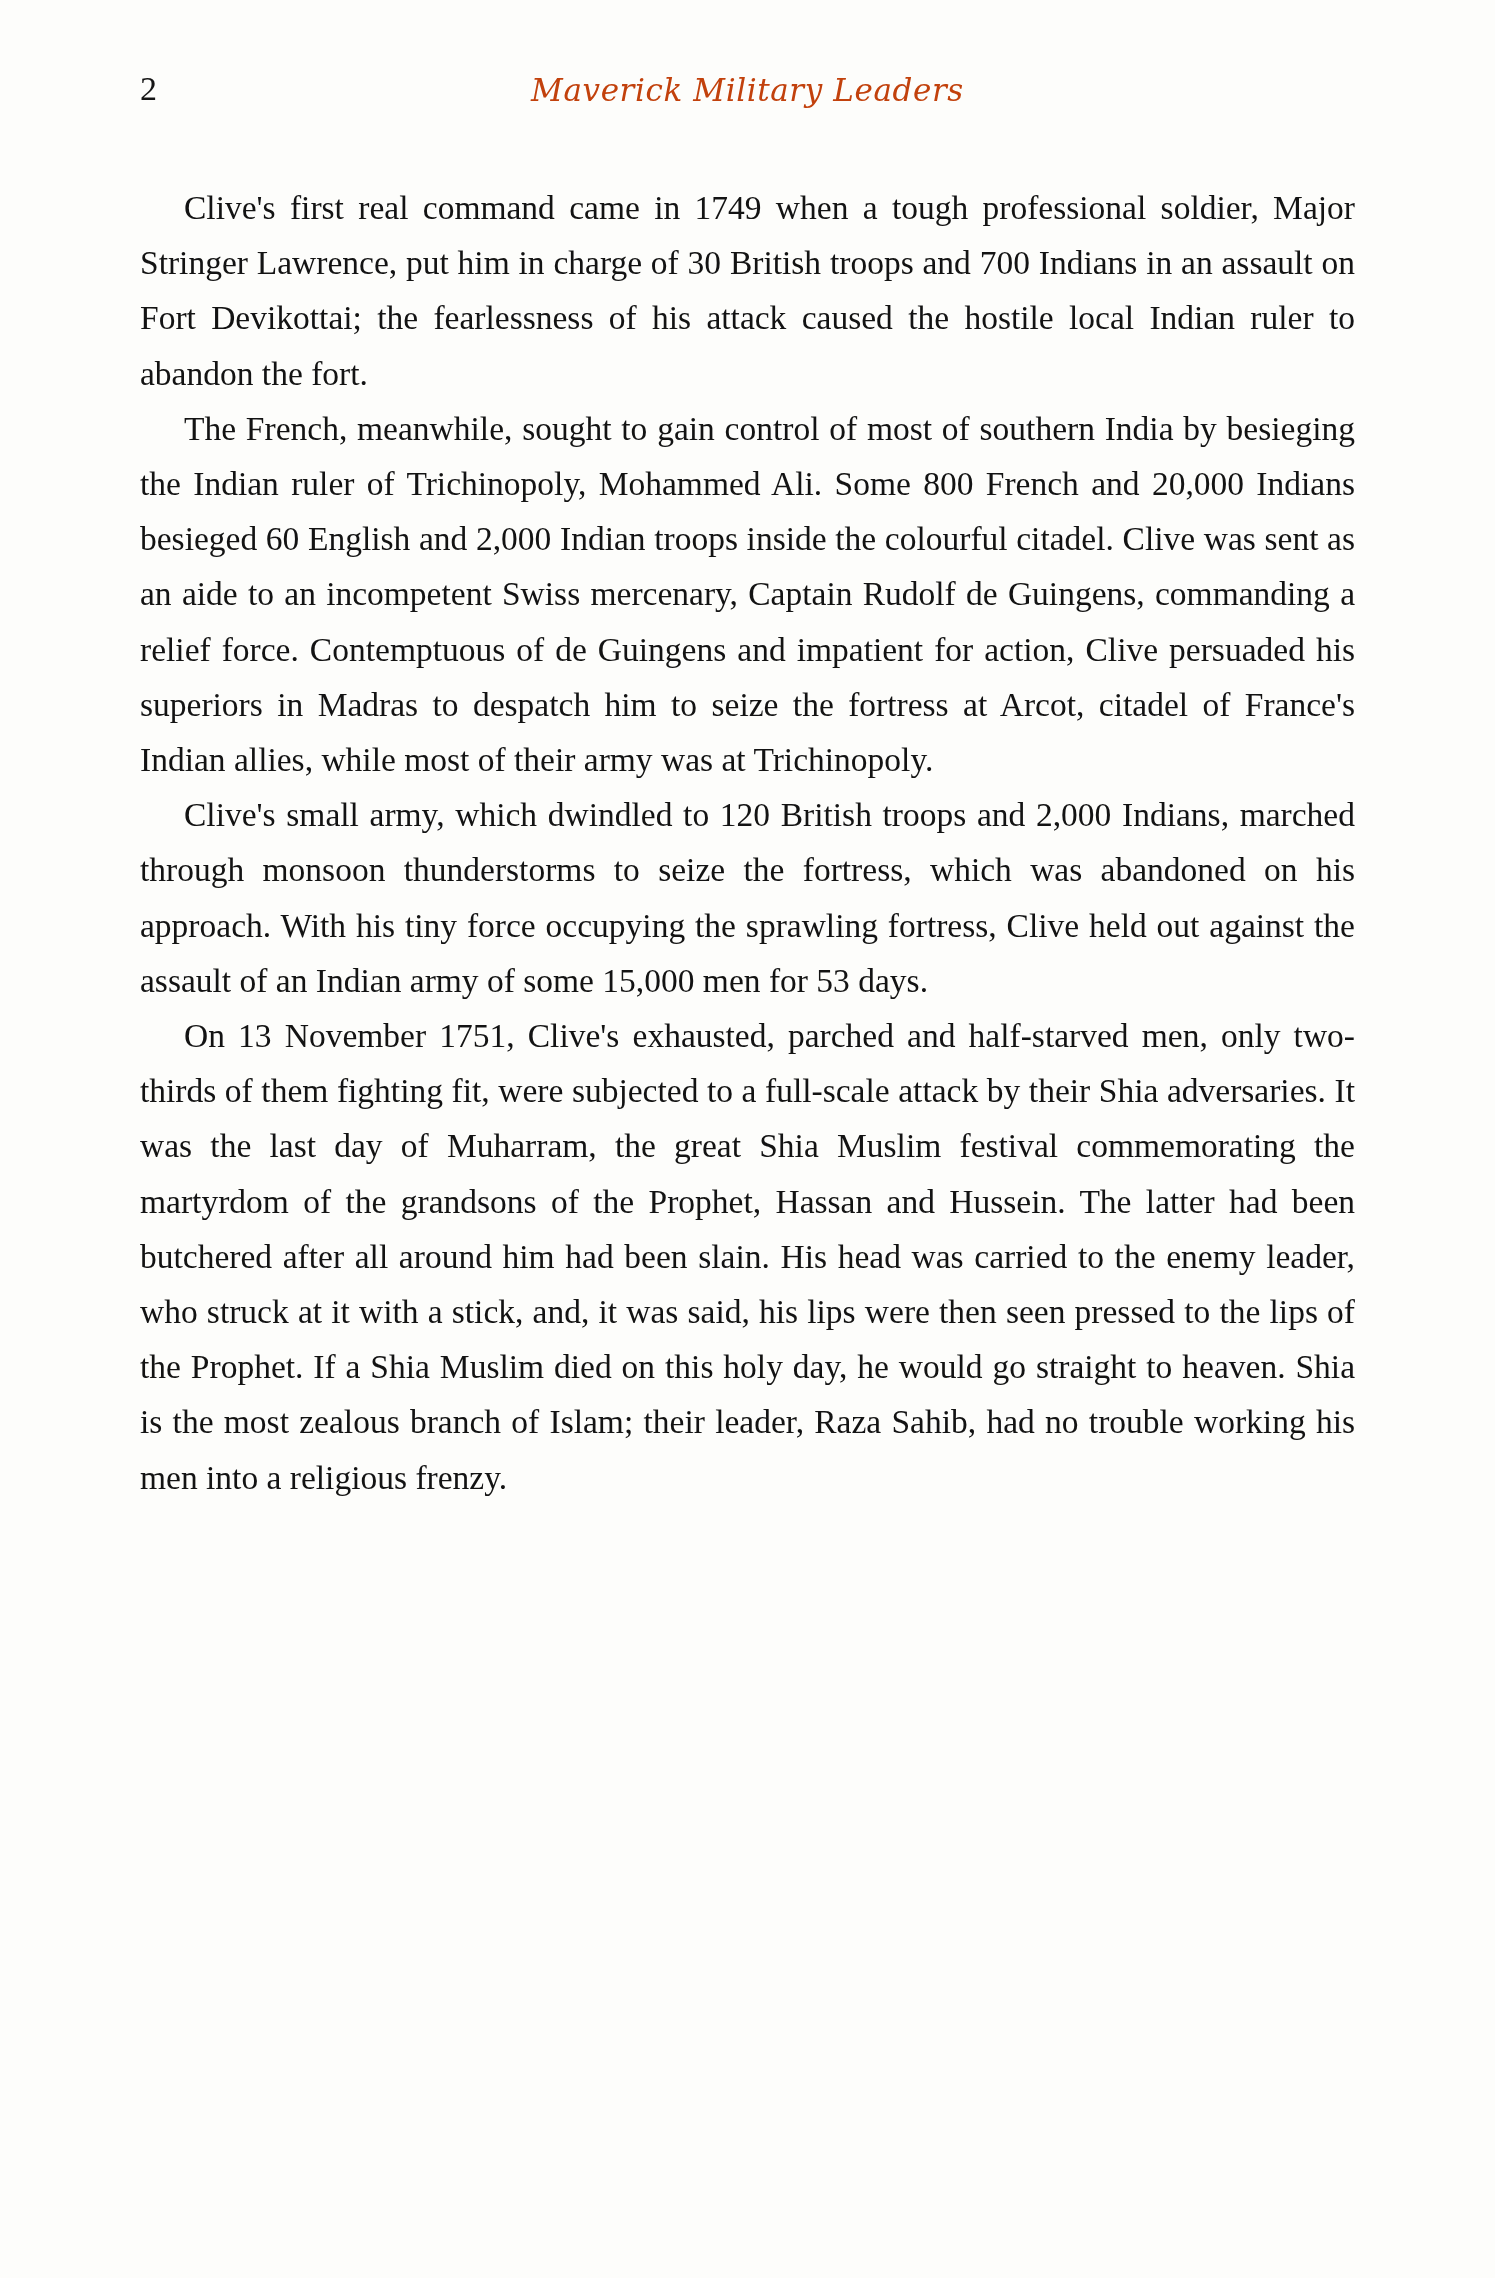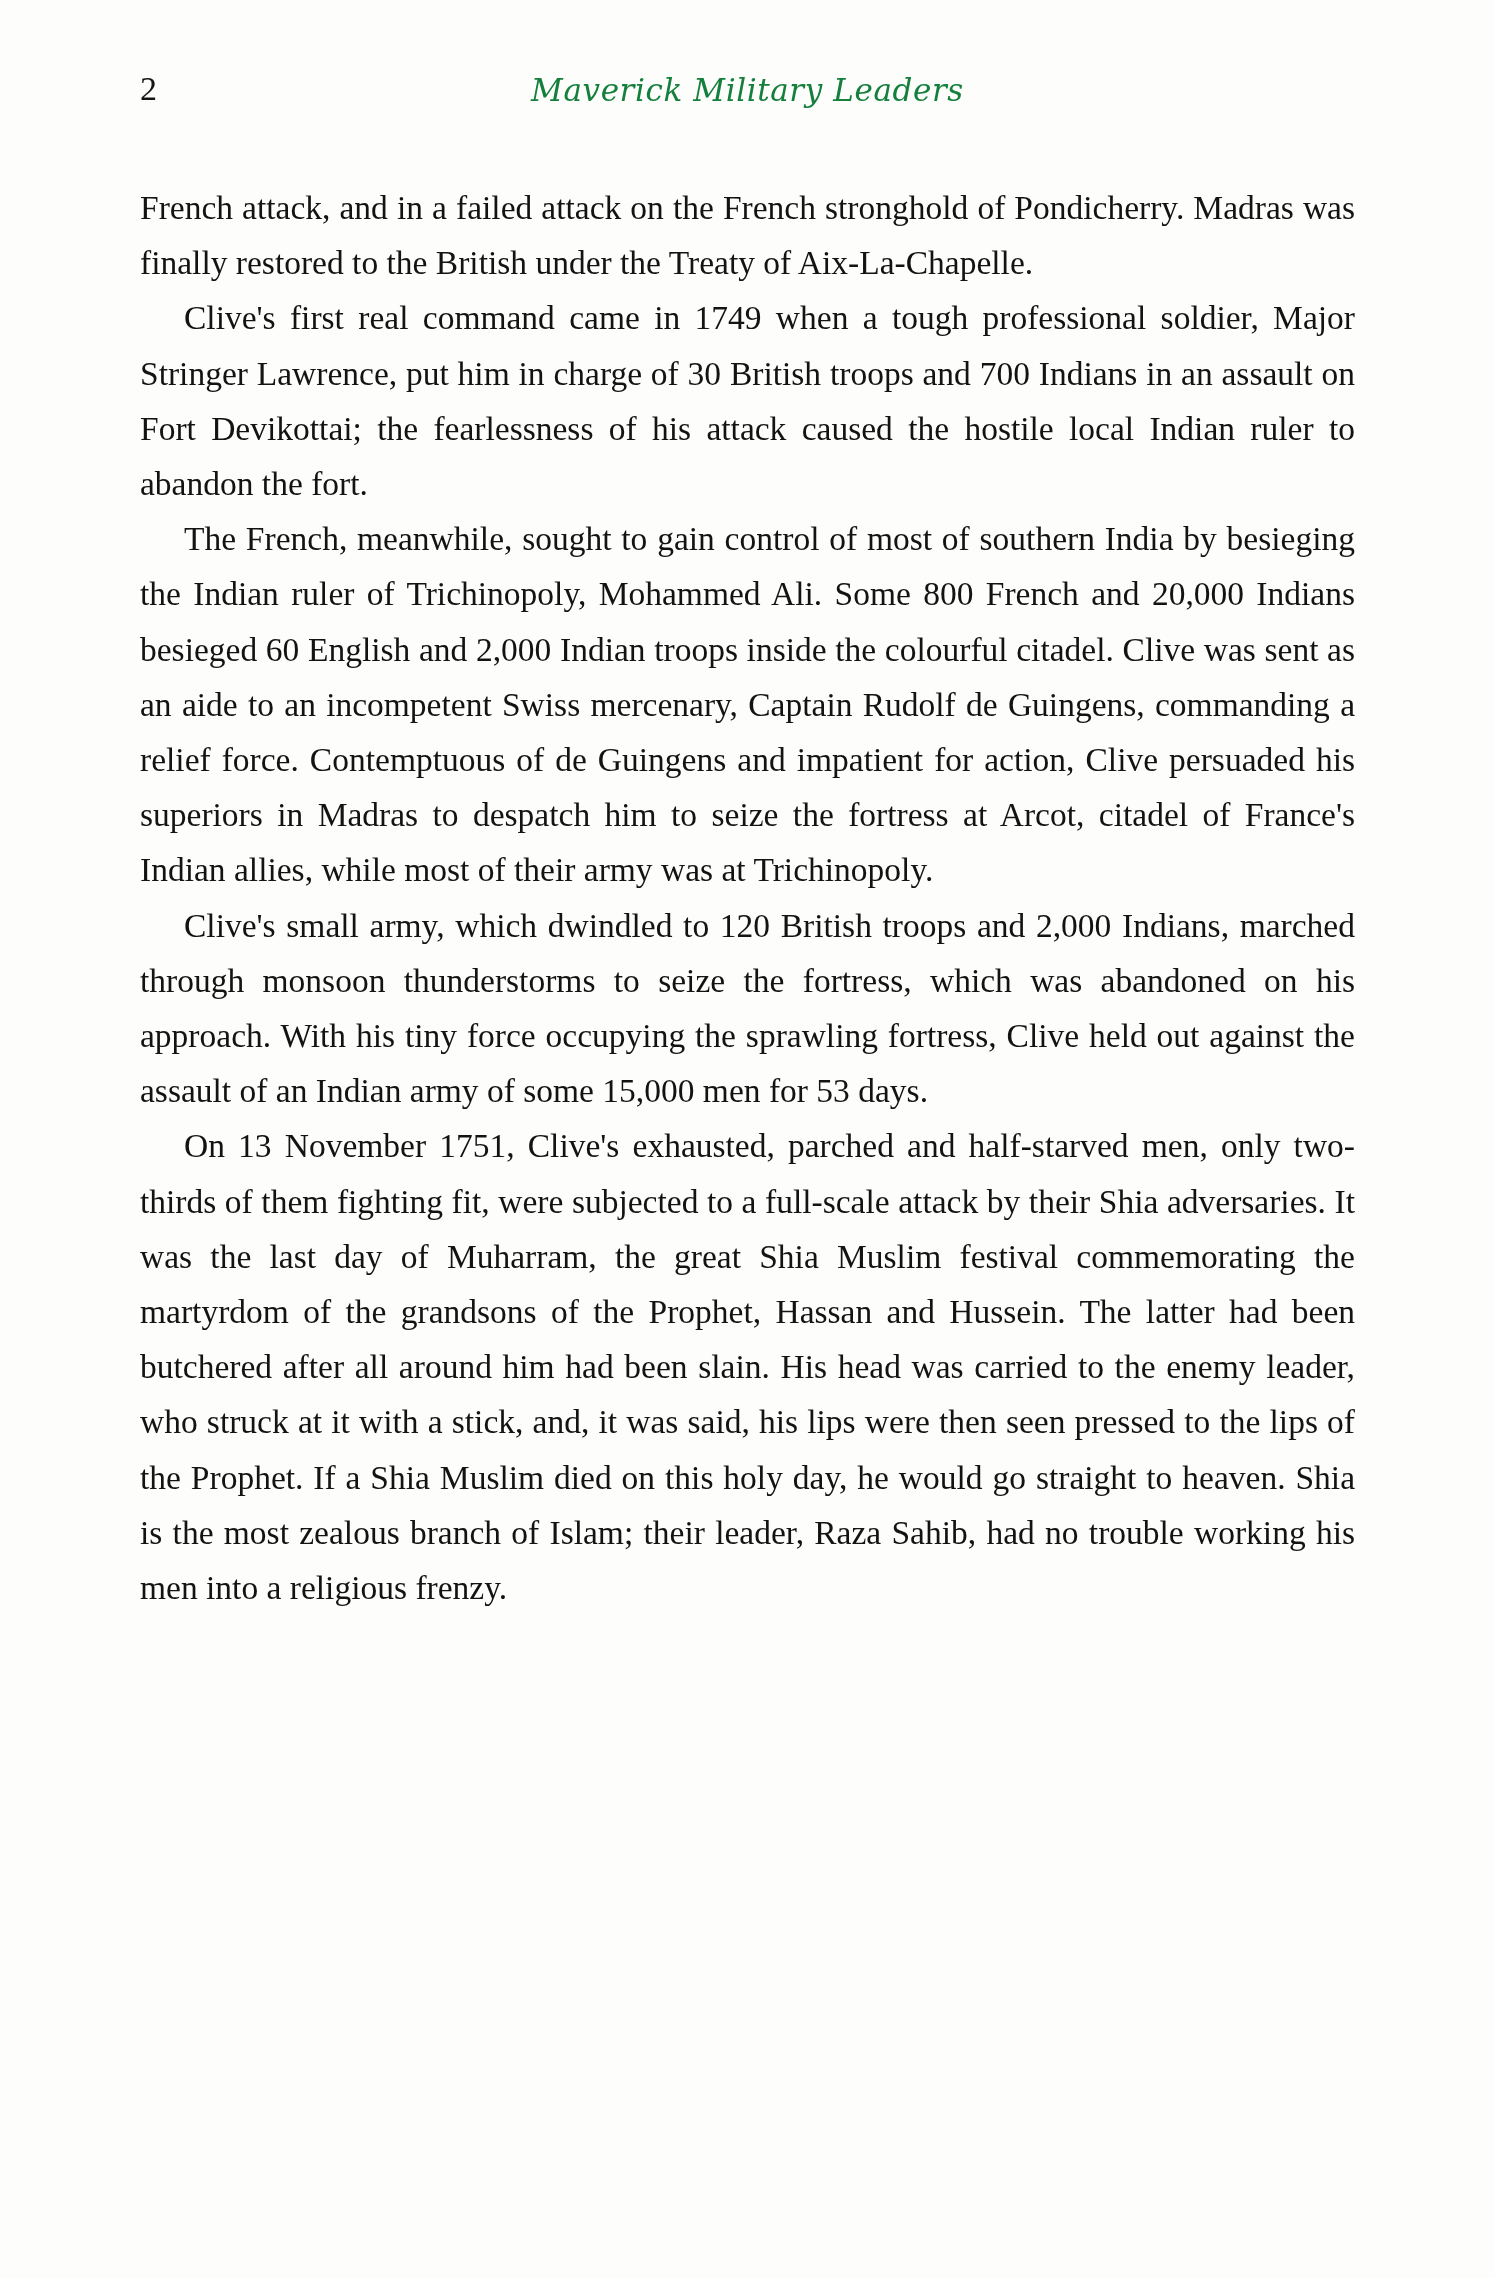--- a/index.html
+++ b/index.html
@@ -46,21 +46,21 @@
   .head-title {
     position: absolute;
     left: 0;
     right: 0;
     top: 2px;
     text-align: center;
     font-size: 31px;
     font-style: italic;
     font-family: "DejaVu Serif", serif;
     letter-spacing: 0.6px;
-    color: #15803d;
+    color: #c2410c;
   }
   .body-text {
     margin-top: 40px;
   }
   .body-text p {
     margin: 0;
     font-size: 33.5px;
     line-height: 55.2px;
     text-align: justify;
     text-justify: inter-word;
@@ -81,21 +81,20 @@
 
 <div class="page">
   <div class="page-inner">
 
     <div class="running-head">
       <span class="folio">2</span>
       <span class="head-title">Maverick Military Leaders</span>
     </div>
 
     <div class="body-text">
-      <p class="flush">French attack, and in a failed attack on the French stronghold of Pondicherry. Madras was finally restored to the British under the Treaty of Aix-La-Chapelle.</p>
       <p class="indent">Clive's first real command came in 1749 when a tough professional soldier, Major Stringer Lawrence, put him in charge of 30 British troops and 700 Indians in an assault on Fort Devikottai; the fearlessness of his attack caused the hostile local Indian ruler to abandon the fort.</p>
       <p class="indent">The French, meanwhile, sought to gain control of most of southern India by besieging the Indian ruler of Trichinopoly, Mohammed Ali. Some 800 French and 20,000 Indians besieged 60 English and 2,000 Indian troops inside the colourful citadel. Clive was sent as an aide to an incompetent Swiss mercenary, Captain Rudolf de Guingens, commanding a relief force. Contemptuous of de Guingens and impatient for action, Clive persuaded his superiors in Madras to despatch him to seize the fortress at Arcot, citadel of France's Indian allies, while most of their army was at Trichinopoly.</p>
       <p class="indent">Clive's small army, which dwindled to 120 British troops and 2,000 Indians, marched through monsoon thunderstorms to seize the fortress, which was abandoned on his approach. With his tiny force occupying the sprawling fortress, Clive held out against the assault of an Indian army of some 15,000 men for 53 days.</p>
       <p class="indent">On 13 November 1751, Clive's exhausted, parched and half-starved men, only two-thirds of them fighting fit, were subjected to a full-scale attack by their Shia adversaries. It was the last day of Muharram, the great Shia Muslim festival commemorating the martyrdom of the grandsons of the Prophet, Hassan and Hussein. The latter had been butchered after all around him had been slain. His head was carried to the enemy leader, who struck at it with a stick, and, it was said, his lips were then seen pressed to the lips of the Prophet. If a Shia Muslim died on this holy day, he would go straight to heaven. Shia is the most zealous branch of Islam; their leader, Raza Sahib, had no trouble working his men into a religious frenzy.</p>
     </div>
 
   </div>
 </div>
 
 </body></html>

